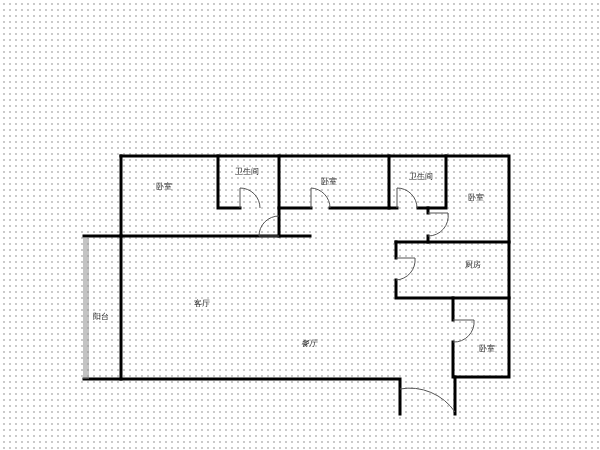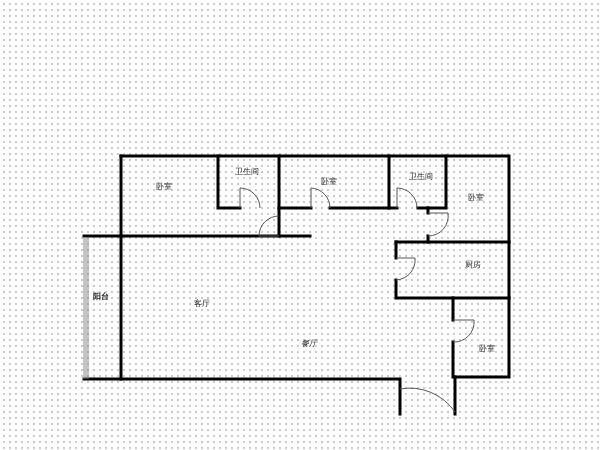--- a/index.html
+++ b/index.html
@@ -66,16 +66,16 @@
 </svg>
 
 <div id="labels">
     <div class="label" style="left: 164px; top: 186px;">卧室</div>
     <div class="label" style="left: 247px; top: 171px;">卫生间</div>
     <div class="label" style="left: 329px; top: 181px;">卧室</div>
     <div class="label" style="left: 421px; top: 176px;">卫生间</div>
     <div class="label" style="left: 476px; top: 197px;">卧室</div>
     <div class="label" style="left: 473px; top: 264px; font-family: Liberation Mono, monospace;">厨房</div>
     <div class="label" style="left: 487px; top: 348px;">卧室</div>
-    <div class="label" style="left: 101px; top: 296px; font-weight: bold;">阳台</div>
+    <div class="label" style="left: 101px; top: 316px;">阳台</div>
     <div class="label" style="left: 202px; top: 303px;">客厅</div>
     <div class="label" style="left: 309px; top: 343px; font-style: italic;">餐厅</div>
   </div>
 
 </body></html>

